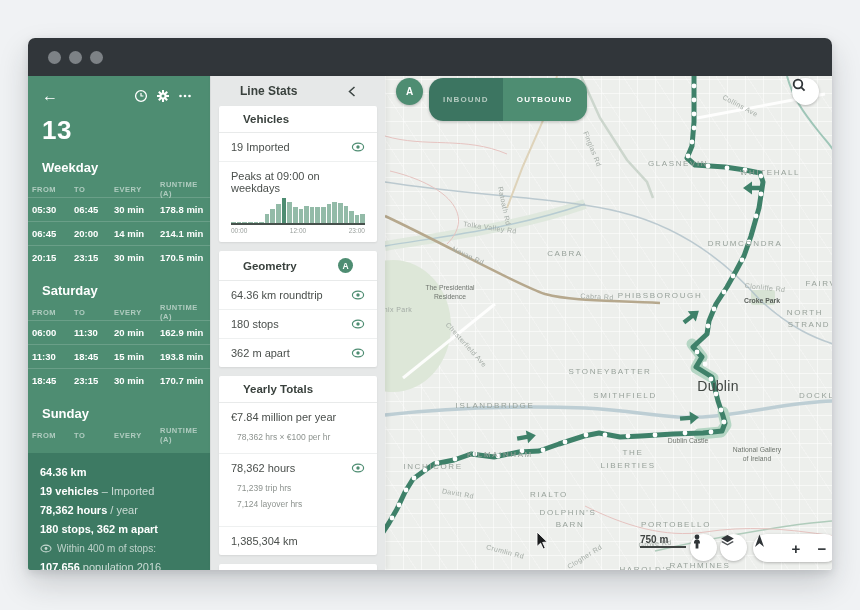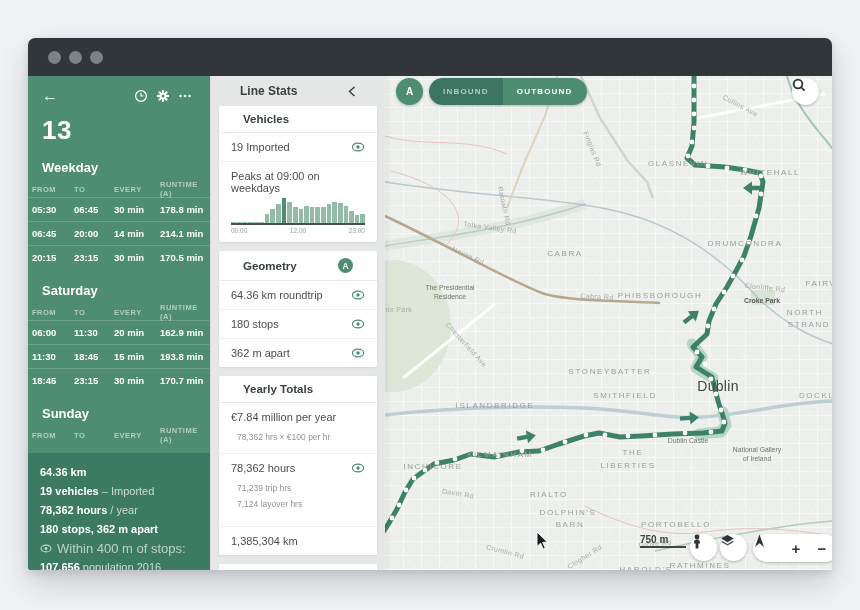--- a/index.html
+++ b/index.html
@@ -24,21 +24,21 @@
   .tool-ic { width:22px; height:16px; display:flex; align-items:center; justify-content:center; cursor:pointer; }
   .route-title { font-size:26px; font-weight:bold; margin-top:8px; letter-spacing:.5px; }
   .sched { padding:0 0 0 0; }
   .day-label { font-size:13px; font-weight:bold; padding:14px 14px 5px 14px; }
   .thead, .trow { display:grid; grid-template-columns:42px 40px 46px 1fr; padding:0 6px 0 4px; align-items:center; }
   .thead { height:17px; font-size:7.5px; letter-spacing:.5px; color:rgba(255,255,255,.55); font-weight:bold; }
   .trow { height:24px; font-size:9.5px; font-weight:bold; border-top:1px solid rgba(255,255,255,.16); }
   .summary { margin-top:10px; background:#3d7a63; flex:1; padding:8px 12px; position:relative; font-size:11px; }
   .summary .ln { margin:4px 0; line-height:15px; color:rgba(255,255,255,.72); white-space:nowrap; }
   .summary .b { color:#fff; font-weight:bold; }
-  .summary .dim-row { display:flex; align-items:center; gap:5px; font-size:13px; color:rgba(255,255,255,.65); }
+  .summary .dim-row { display:flex; align-items:center; gap:5px; font-size:10px; color:rgba(255,255,255,.65); }
 
   
   .stats { width:175px; flex:0 0 175px; background:#e6e8e8; border-left:1px solid #d9dcdc; overflow:hidden;
     box-shadow:2px 0 5px rgba(0,0,0,.07); position:relative; z-index:3; }
   .stats-head { height:30px; display:flex; align-items:center; padding:0 29px; }
   .stats-title { font-size:12px; font-weight:bold; color:#39413d; flex:1; }
   .collapse { cursor:pointer; display:flex; align-items:center; }
   .card { margin:0 8px 9px 8px; background:#fff; border-radius:2px; box-shadow:0 1px 2px rgba(0,0,0,.08); overflow:hidden; }
   .card-h { display:flex; align-items:center; padding:7px 24px; border-bottom:1px solid #e8eaea; }
   .card-h .t { font-size:11.5px; font-weight:bold; color:#39413d; flex:1; }
@@ -66,21 +66,21 @@
   .rl { font-size:7px; letter-spacing:.4px; fill:#a3aba5; text-anchor:middle; }
   .poi { font-size:6.8px; fill:#70766f; text-anchor:middle; }
   .poib { font-size:6.8px; font-weight:bold; fill:#565c57; text-anchor:middle; }
   .dublin { font-size:14px; fill:#3f4541; text-anchor:middle; letter-spacing:.3px; }
 
   .ctl { position:absolute; z-index:5; }
   .circle-btn { width:27px; height:27px; border-radius:50%; background:#fff; box-shadow:0 1px 3px rgba(0,0,0,.25);
     display:flex; align-items:center; justify-content:center; cursor:pointer; }
   .a-circle { width:27px; height:27px; border-radius:50%; background:#4e8d72; color:#fff; font-weight:bold; font-size:10px;
     display:flex; align-items:center; justify-content:center; box-shadow:0 1px 3px rgba(0,0,0,.25); }
-  .toggle { display:flex; height:27px; border-radius:14px; overflow:hidden; box-shadow:0 1px 3px rgba(0,0,0,.25); cursor:pointer; }
+  .toggle { display:flex; height:43px; border-radius:14px; overflow:hidden; box-shadow:0 1px 3px rgba(0,0,0,.25); cursor:pointer; }
   .tg { display:flex; align-items:center; justify-content:center; font-size:8px; font-weight:bold; letter-spacing:1.2px; padding:0 14px; }
   .tg.inb { background:#3c7561; color:#b5cbc1; }
   .tg.outb { background:#4e8d72; color:#fff; }
   .pill { height:28px; background:#fff; border-radius:14px; box-shadow:0 1px 3px rgba(0,0,0,.25);
     display:flex; align-items:center; padding:0 4px; }
   .pill .pbtn { width:26px; height:26px; display:flex; align-items:center; justify-content:center; cursor:pointer;
     font-size:15px; font-weight:bold; color:#2f3437; }
   .scale { position:absolute; z-index:5; font-size:10px; font-weight:bold; color:#3f4442; }
   .scale .bar-line { height:2px; background:#3f4442; margin-top:1px; width:46px; }
 </style>

